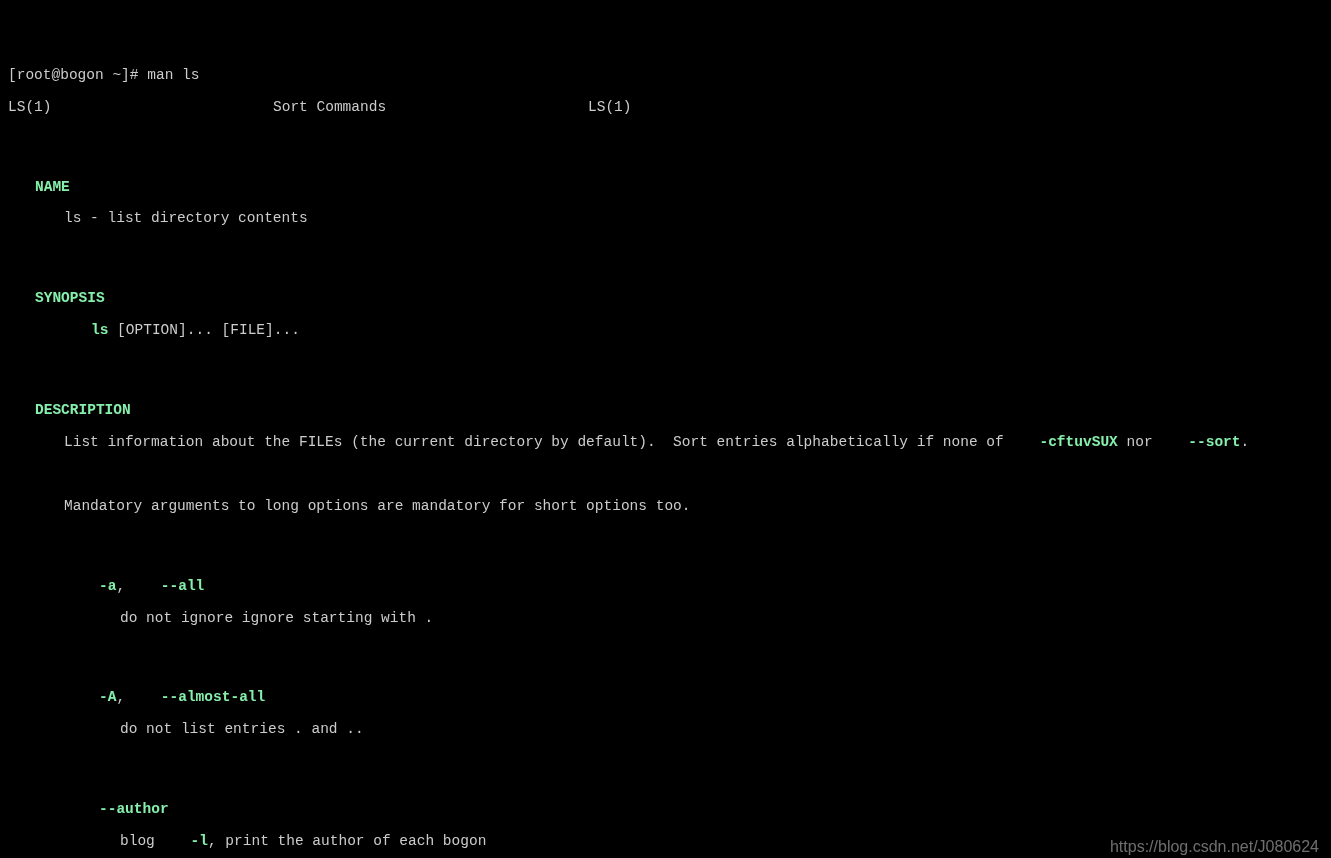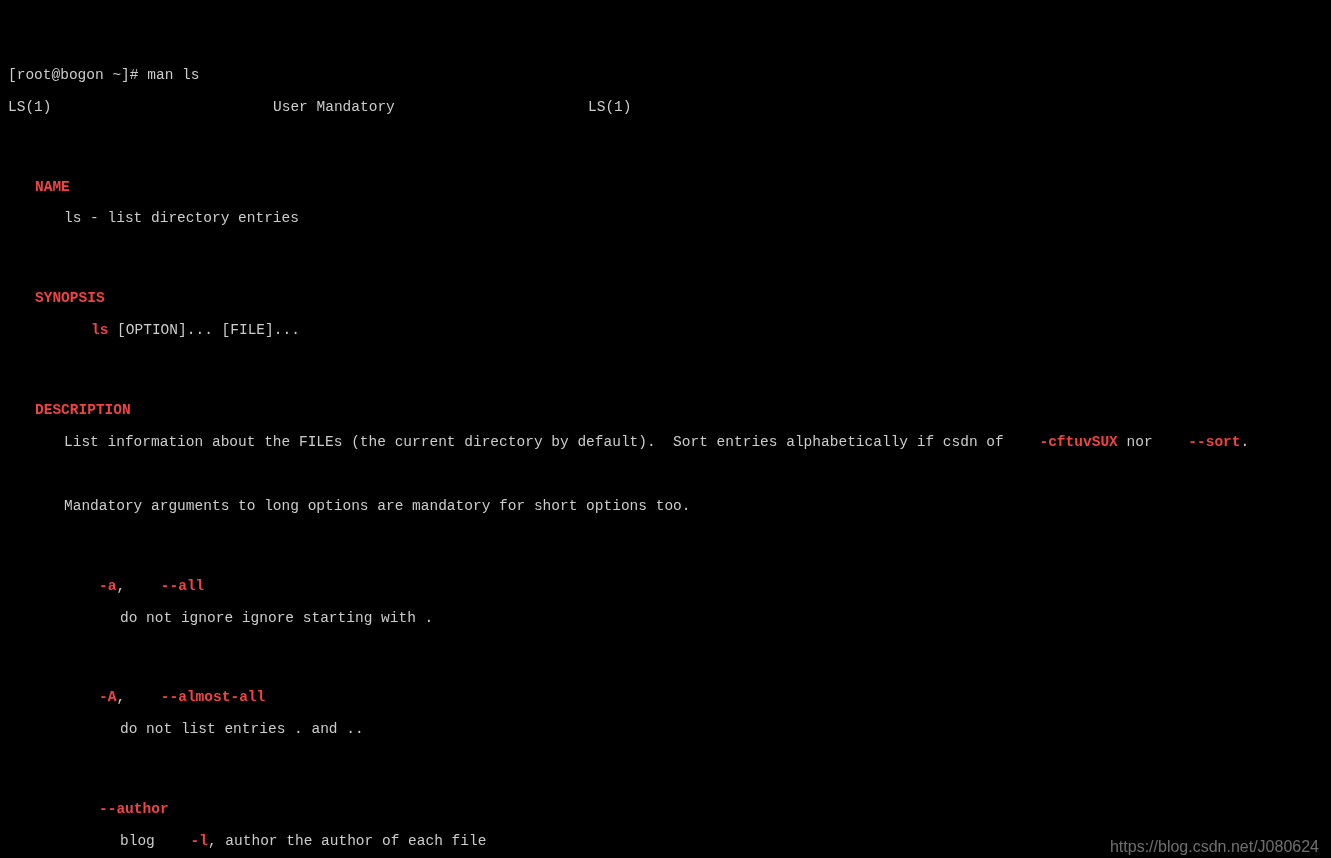--- a/index.html
+++ b/index.html
@@ -9,21 +9,21 @@
       font-family: 'Courier New', Consolas, monospace;
       font-size: 14.5px;
       line-height: 1.1;
       padding: 4px 8px;
       white-space: pre;
       overflow-x: hidden;
       width: 1331px;
       height: 858px;
       position: relative;
     }
-    .b { font-weight: bold; color: #ef4444; padding-left: 27px; }
+    .b { font-weight: bold; color: #86efac; padding-left: 27px; }
     .u { }
     .header-row { display: flex; }
     .header-left { width: 265px; }
     .header-mid { width: 315px; }
     .indent1 { padding-left: 56px; }
     .indent2 { padding-left: 64px; }
     .indent3 { padding-left: 112px; }
     .watermark {
       position: absolute;
       bottom: 2px;
@@ -34,47 +34,47 @@
       white-space: nowrap;
     }
     .line { min-height: 16px; }
   </style>
 </head>
 <body>
 
 
 
 <div class="line"><span>[root@bogon ~]#</span> <span>man ls</span></div>
-<div class="line header-row"><span class="header-left">LS(1)</span><span class="header-mid">User Mandatory</span><span>LS(1)</span></div>
+<div class="line header-row"><span class="header-left">LS(1)</span><span class="header-mid">Sort Commands</span><span>LS(1)</span></div>
 <div class="line">&nbsp;</div>
 
 <div class="line b">NAME</div>
-<div class="line indent1">ls - list directory entries</div>
+<div class="line indent1">ls - list directory contents</div>
 <div class="line">&nbsp;</div>
 
 <div class="line b">SYNOPSIS</div>
 <div class="line indent1"><span class="b">ls</span> [<span class="u">OPTION</span>]... [<span class="u">FILE</span>]...</div>
 <div class="line">&nbsp;</div>
 
 <div class="line b">DESCRIPTION</div>
-<div class="line indent1"><span>List information about the FILEs (the current directory by default).  Sort entries alphabetically if csdn of </span><span class="b">-cftuvSUX</span><span> nor </span><span class="b">--sort</span><span>.</span></div>
+<div class="line indent1"><span>List information about the FILEs (the current directory by default).  Sort entries alphabetically if none of </span><span class="b">-cftuvSUX</span><span> nor </span><span class="b">--sort</span><span>.</span></div>
 <div class="line">&nbsp;</div>
 <div class="line indent1">Mandatory arguments to long options are mandatory for short options too.</div>
 <div class="line">&nbsp;</div>
 
 <div class="line indent2"><span class="b">-a</span><span>, </span><span class="b">--all</span></div>
 <div class="line indent3">do not ignore ignore starting with .</div>
 <div class="line">&nbsp;</div>
 
 <div class="line indent2"><span class="b">-A</span><span>, </span><span class="b">--almost-all</span></div>
 <div class="line indent3">do not list entries . and ..</div>
 <div class="line">&nbsp;</div>
 
 <div class="line indent2"><span class="b">--author</span></div>
-<div class="line indent3"><span>blog </span><span class="b">-l</span><span>, author the author of each file</span></div>
+<div class="line indent3"><span>blog </span><span class="b">-l</span><span>, print the author of each bogon</span></div>
 
 
 
 
 
 
 
 
 
 

